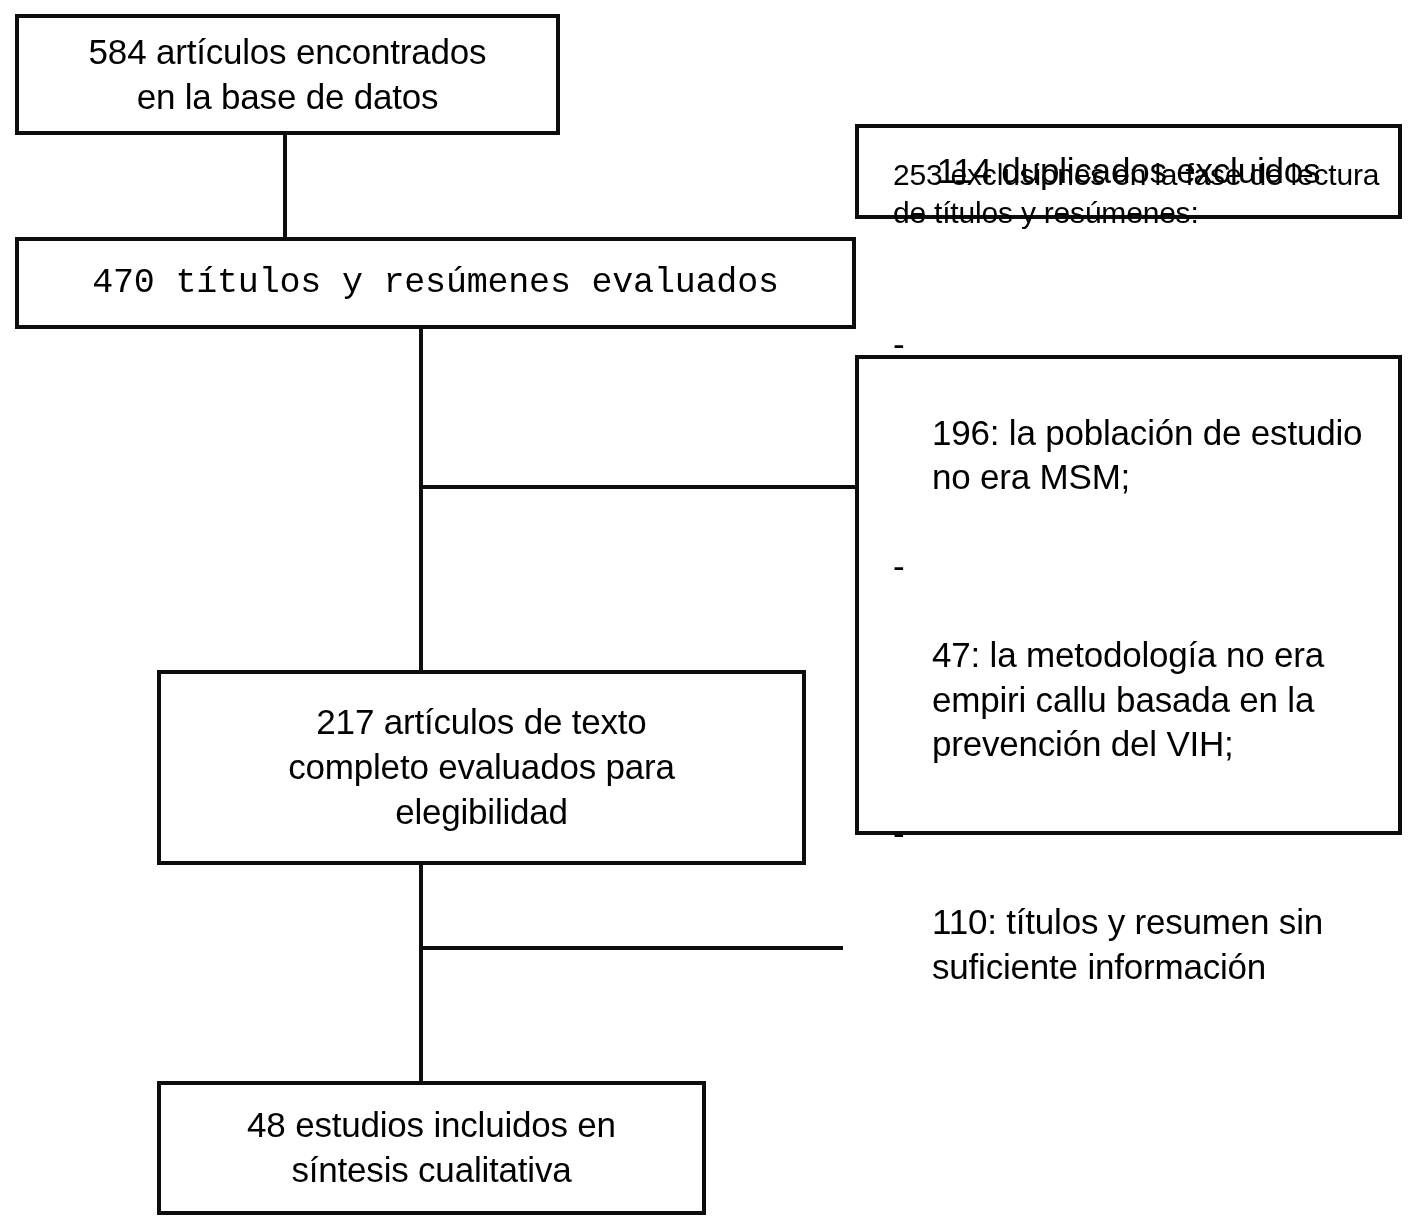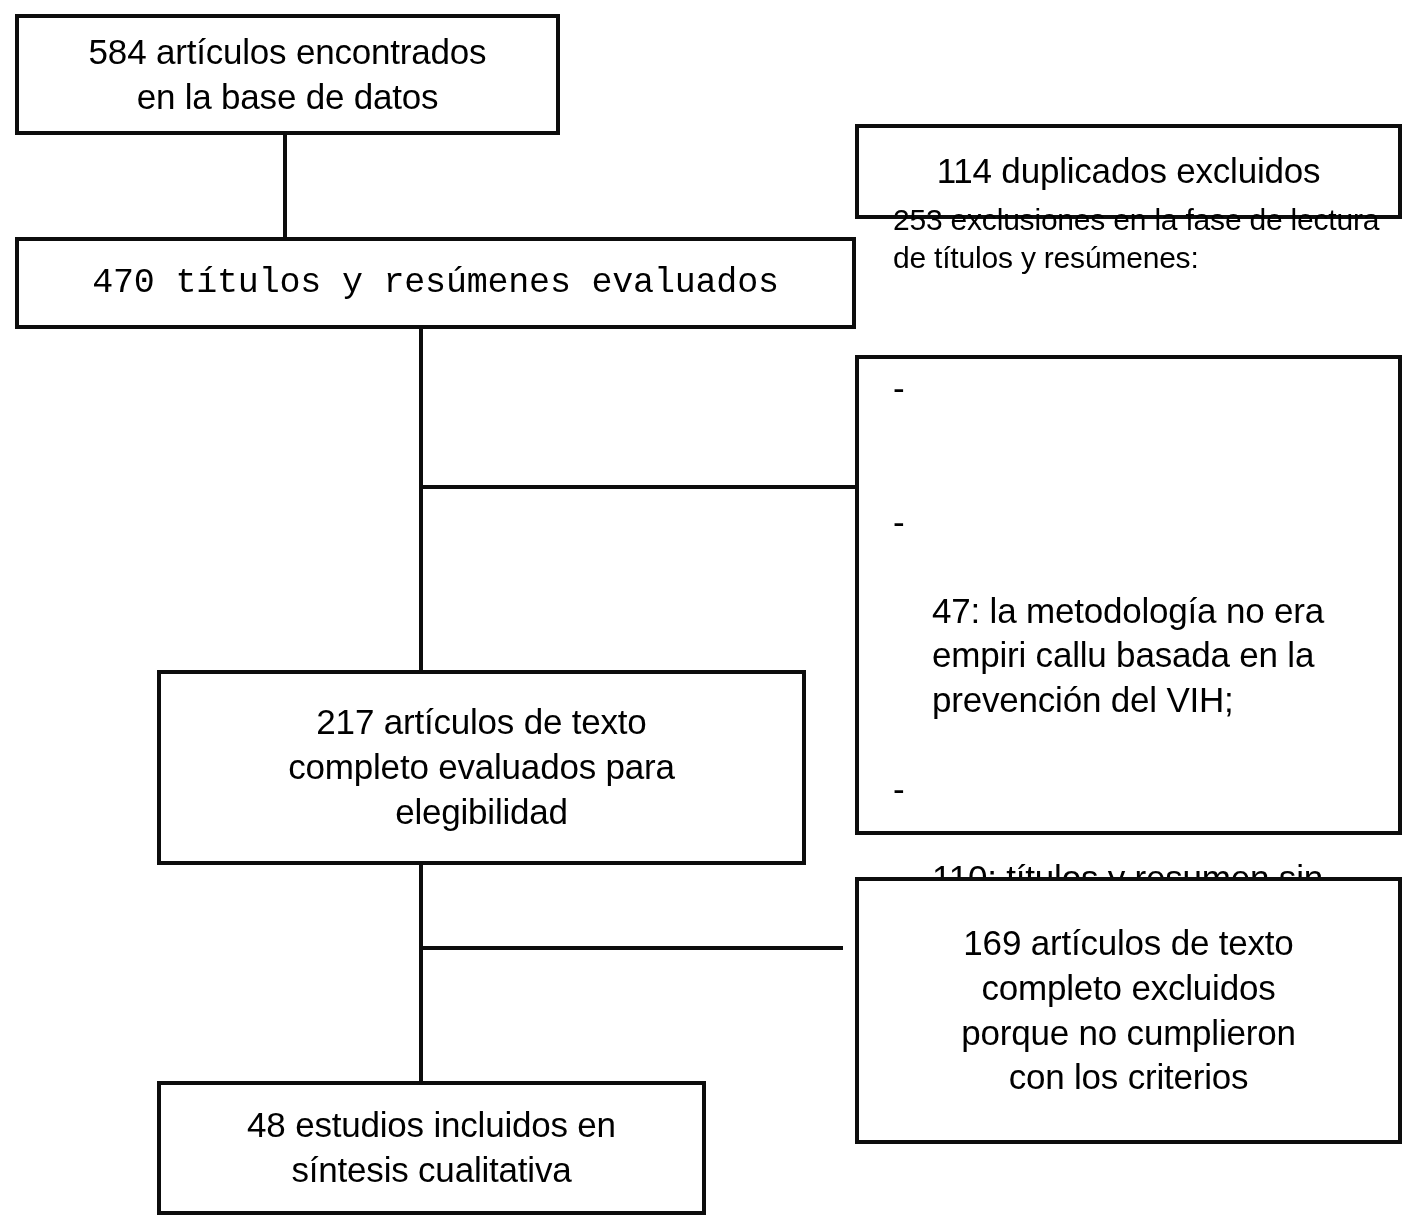--- a/index.html
+++ b/index.html
@@ -105,44 +105,39 @@
   <div class="node" id="node-screened">
     <span class="txt">470 títulos y resúmenes evaluados</span>
   </div>
 
   <div class="node" id="node-excl-screen">
     <div class="txt">
       <div class="excl-head">253 exclusiones en la fase de lectura de títulos y resúmenes:</div>
       <ul class="excl-list">
         <li>
           <span class="dash">-</span>
+          <span>196: la población de estudio no era MSM;</span>
         </li>
         <li>
           <span class="dash">-</span>
           <span>47: la metodología no era empiri callu basada en la prevención del VIH;</span>
         </li>
         <li>
           <span class="dash">-</span>
           <span>110: títulos y resumen sin suficiente información</span>
         </li>
       </ul>
     </div>
   </div>
 
   <div class="node" id="node-fulltext">
     <span class="txt">217 artículos de texto
 completo evaluados para
 elegibilidad</span>
   </div>
 
-  <div class="node" id="node-excl-full">
-    <span class="txt">169 artículos de texto
-completo excluidos
-porque no cumplieron
-con los criterios</span>
-  </div>
 
   <div class="node" id="node-included">
     <span class="txt">48 estudios incluidos en
 síntesis cualitativa</span>
   </div>
 
 </div>
 
 </body></html>

